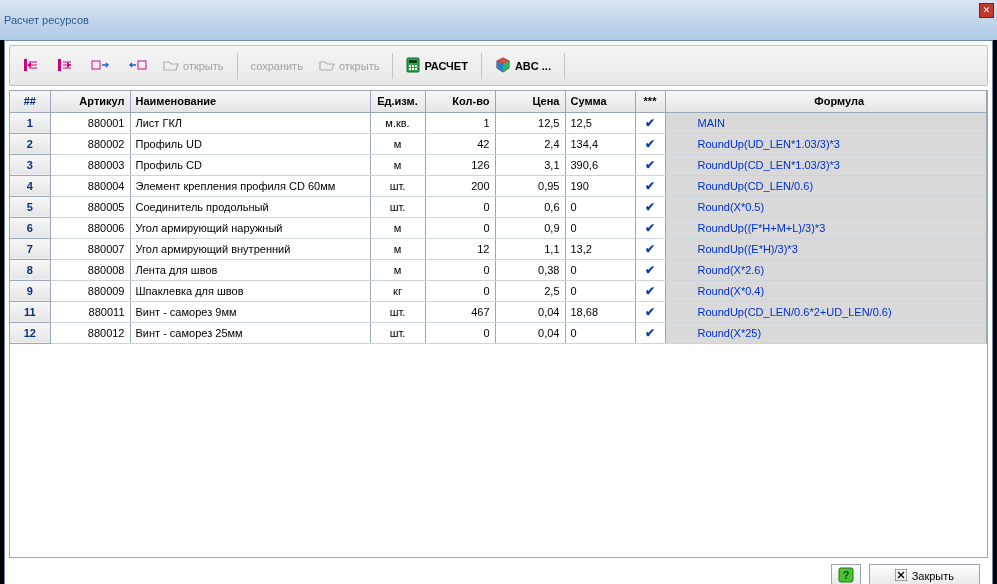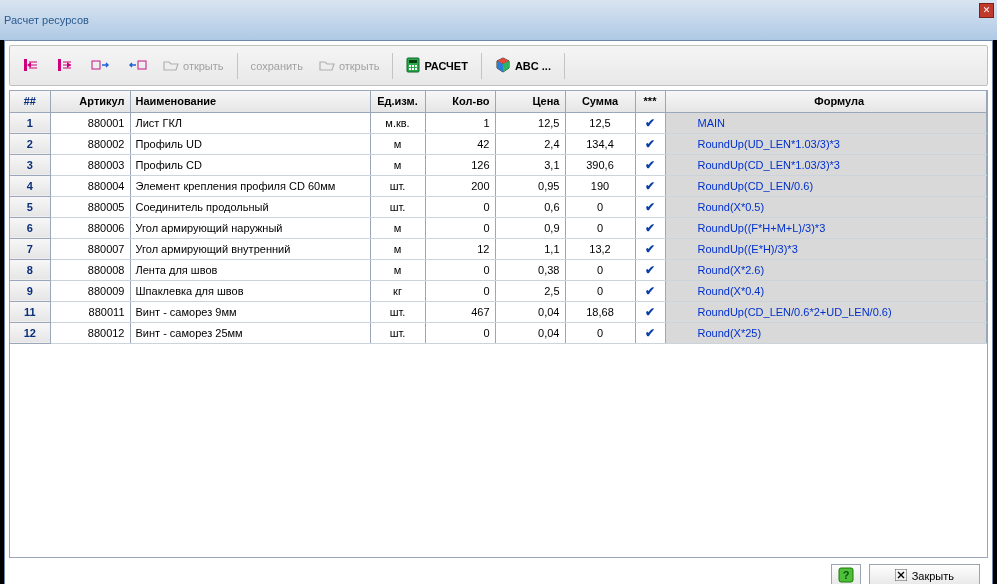--- a/index.html
+++ b/index.html
@@ -19,21 +19,21 @@
 table { border-collapse: collapse; width: 100%; table-layout: fixed; }
 th, td { border-right: 1px solid #9aa7b8; border-bottom:1px solid #cbd3dd; height:21px; padding:0 5px; font-size:11px; vertical-align:middle; }
 th { background: linear-gradient(#f7f7f7, #e5e5e5); border-bottom:1px solid #9aa7b8; font-weight:bold; color:#000; text-align:center; }
 .col-num { width:40px; text-align:center; font-weight:bold; color:#0a2f7a; background:linear-gradient(#f7f7f7,#e5e5e5); }
 td.col-num { border-bottom:1px solid #9aa7b8; }
 .col-art { width:80px; text-align:right; }
 .col-name { width:240px; text-align:left; }
 .col-unit { width:55px; text-align:center; }
 .col-qty { width:70px; text-align:right;padding-left:20px; }
 .col-price { width:70px; text-align:right; }
-.col-sum { width:70px; text-align:center; }
+.col-sum { width:70px; text-align:left; }
 .col-check { width:30px; text-align:center; }
 .col-formula { text-align:left; color:#0030cc; background:#dadada;padding-left:32px; }
 td.col-formula { background:#d9d9d9; }
 .check-mark { color:#0a3fa8; font-weight:bold; font-size:12px; }
 .footer { height: 36px; display:flex; align-items:center; justify-content:flex-end; gap:8px; padding-right:12px; }
 .footer-btn { height:24px; display:flex; align-items:center; gap:5px; padding:0 25px; border:1px solid #9ba5b1; background:linear-gradient(#fefefe,#e6e6e6); cursor:pointer; font-size:11px; }
 .footer-btn.icon-only{padding:0 6px;}
 .ic { display:inline-block; }
 </style>
 </head>

